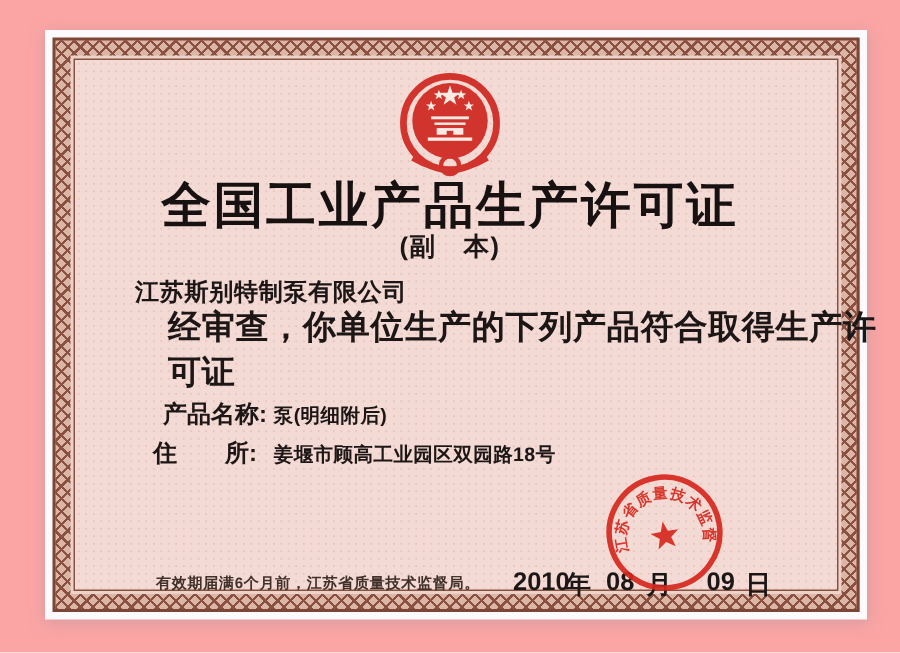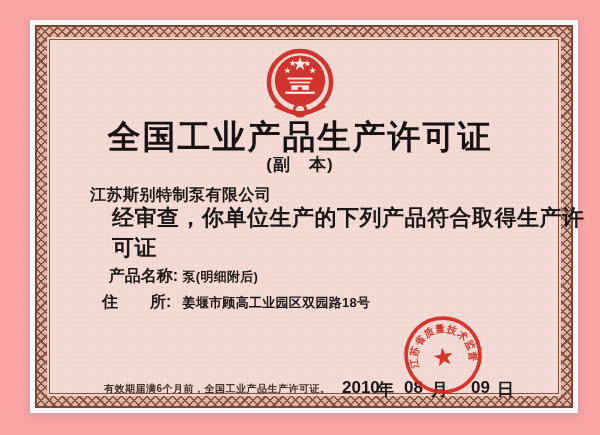--- a/index.html
+++ b/index.html
@@ -111,16 +111,16 @@
       <defs>
         <path id="sealArc" d="M 19,62 A 32,32 0 1 1 81,62" fill="none"></path>
       </defs>
       <circle cx="50" cy="50" r="45" fill="none" stroke="#d6281e" stroke-width="4.5"></circle>
       <polygon fill="#d6281e" points="50,41 52.9,49.1 61.4,49.3 54.7,54.5 57.1,62.7 50,57.8 42.9,62.7 45.3,54.5 38.6,49.3 47.1,49.1"></polygon>
       <text fill="#d6281e" font-size="12" font-weight="bold" letter-spacing="1">
         <textPath href="#sealArc" startOffset="2">江苏省质量技术监督局</textPath>
       </text>
     </svg>
 
-    <div class="footnote">有效期届满6个月前，全国工业产品生产许可证。</div>
+    <div class="footnote">有效期届满6个月前，江苏省质量技术监督局。</div>
 
   </div>
 </div>
 
 </body></html>

